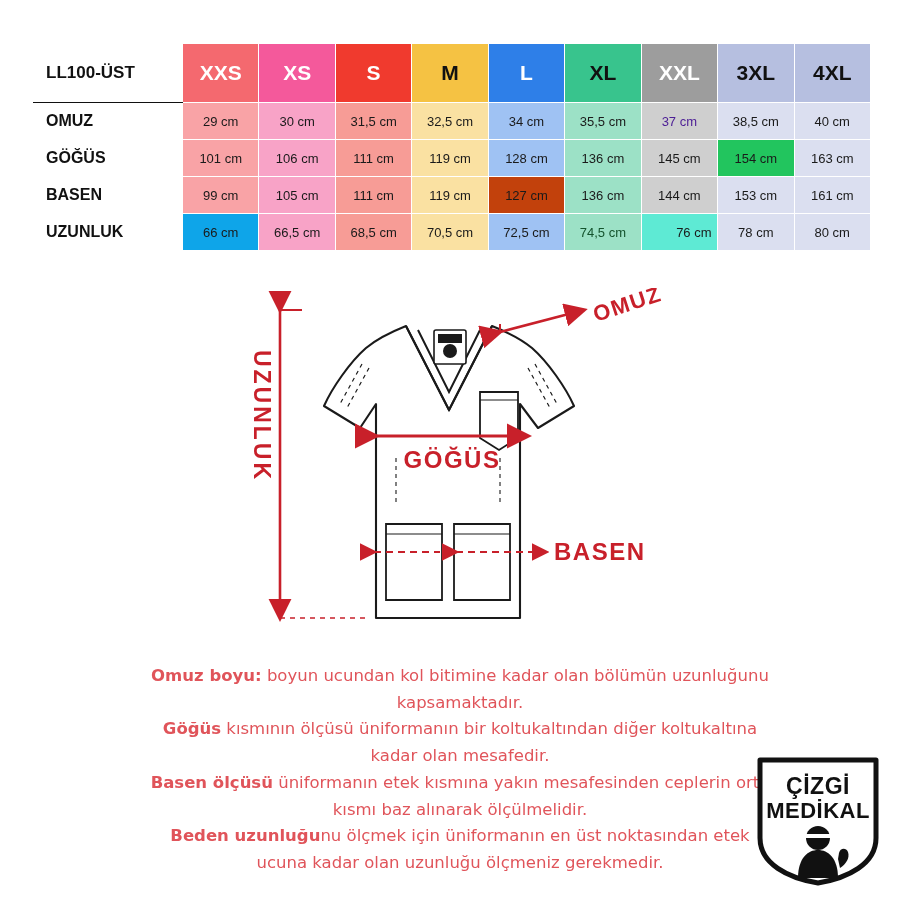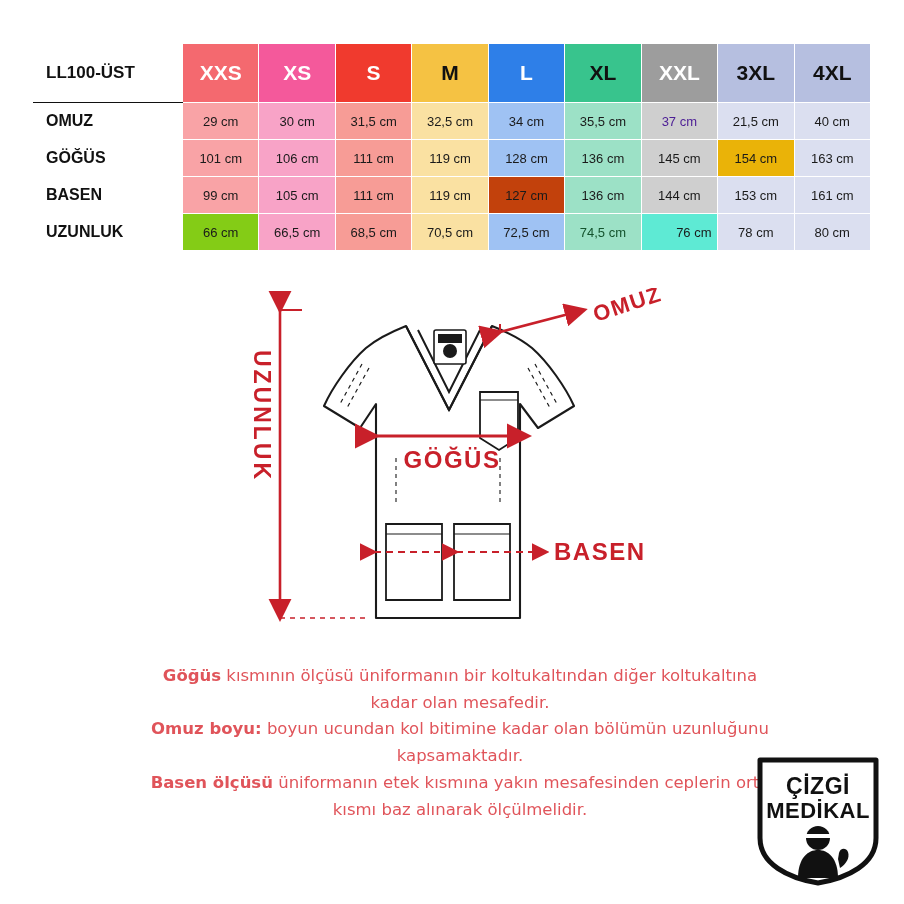--- a/index.html
+++ b/index.html
@@ -117,50 +117,50 @@
     <tbody>
       <tr>
         <th class="rowhead">OMUZ</th>
         <td class="szc" style="background: rgb(249, 163, 166); color: rgb(26, 26, 26);">29 cm</td>
         <td class="szc" style="background: rgb(248, 163, 199); color: rgb(26, 26, 26);">30 cm</td>
         <td class="szc" style="background: rgb(247, 156, 150); color: rgb(26, 26, 26);">31,5 cm</td>
         <td class="szc" style="background: rgb(250, 225, 162); color: rgb(26, 26, 26);">32,5 cm</td>
         <td class="szc" style="background: rgb(159, 194, 243); color: rgb(26, 26, 26);">34 cm</td>
         <td class="szc" style="background: rgb(156, 225, 198); color: rgb(26, 26, 26);">35,5 cm</td>
         <td class="szc" style="background: rgb(207, 207, 207); color: #4c1d95;">37 cm</td>
-        <td class="szc" style="background: rgb(219, 223, 240); color: rgb(26, 26, 26);">21,5 cm</td>
+        <td class="szc" style="background: rgb(219, 223, 240); color: rgb(26, 26, 26);">38,5 cm</td>
         <td class="szc" style="background: rgb(219, 223, 240); color: rgb(26, 26, 26);">40 cm</td>
       </tr>
       <tr>
         <th class="rowhead">GÖĞÜS</th>
         <td class="szc" style="background: rgb(249, 163, 166); color: rgb(26, 26, 26);">101 cm</td>
         <td class="szc" style="background: rgb(248, 163, 199); color: rgb(26, 26, 26);">106 cm</td>
         <td class="szc" style="background: rgb(247, 156, 150); color: rgb(26, 26, 26);">111 cm</td>
         <td class="szc" style="background: rgb(250, 225, 162); color: rgb(26, 26, 26);">119 cm</td>
         <td class="szc" style="background: rgb(159, 194, 243); color: rgb(26, 26, 26);">128 cm</td>
         <td class="szc" style="background: rgb(156, 225, 198); color: rgb(26, 26, 26);">136 cm</td>
         <td class="szc" style="background: rgb(207, 207, 207); color: rgb(26, 26, 26);">145 cm</td>
-        <td class="szc" style="background: #eab308; color: rgb(26, 26, 26);">154 cm</td>
+        <td class="szc" style="background: #22c55e; color: rgb(26, 26, 26);">154 cm</td>
         <td class="szc" style="background: rgb(219, 223, 240); color: rgb(26, 26, 26);">163 cm</td>
       </tr>
       <tr>
         <th class="rowhead">BASEN</th>
         <td class="szc" style="background: rgb(249, 163, 166); color: rgb(26, 26, 26);">99 cm</td>
         <td class="szc" style="background: rgb(248, 163, 199); color: rgb(26, 26, 26);">105 cm</td>
         <td class="szc" style="background: rgb(247, 156, 150); color: rgb(26, 26, 26);">111 cm</td>
         <td class="szc" style="background: rgb(250, 225, 162); color: rgb(26, 26, 26);">119 cm</td>
         <td class="szc" style="background: #c2410c; color: rgb(26, 26, 26);">127 cm</td>
         <td class="szc" style="background: rgb(156, 225, 198); color: rgb(26, 26, 26);">136 cm</td>
         <td class="szc" style="background: rgb(207, 207, 207); color: rgb(26, 26, 26);">144 cm</td>
         <td class="szc" style="background: rgb(219, 223, 240); color: rgb(26, 26, 26);">153 cm</td>
         <td class="szc" style="background: rgb(219, 223, 240); color: rgb(26, 26, 26);">161 cm</td>
       </tr>
       <tr>
         <th class="rowhead">UZUNLUK</th>
-        <td class="szc" style="background: #84cc16; color: rgb(26, 26, 26);">66 cm</td>
+        <td class="szc" style="background: #0ea5e9; color: rgb(26, 26, 26);">66 cm</td>
         <td class="szc" style="background: rgb(248, 163, 199); color: rgb(26, 26, 26);">66,5 cm</td>
         <td class="szc" style="background: rgb(247, 156, 150); color: rgb(26, 26, 26);">68,5 cm</td>
         <td class="szc" style="background: rgb(250, 225, 162); color: rgb(26, 26, 26);">70,5 cm</td>
         <td class="szc" style="background: rgb(159, 194, 243); color: rgb(26, 26, 26);">72,5 cm</td>
         <td class="szc" style="background: rgb(156, 225, 198); color: #14532d;">74,5 cm</td>
         <td class="szc" style="background: #5eead4; color: rgb(26, 26, 26); padding-left: 29px;">76 cm</td>
         <td class="szc" style="background: rgb(219, 223, 240); color: rgb(26, 26, 26);">78 cm</td>
         <td class="szc" style="background: rgb(219, 223, 240); color: rgb(26, 26, 26);">80 cm</td>
       </tr>
     </tbody>
@@ -249,23 +249,24 @@
     <g>
       <path d="M52,22 L52,330" stroke="#c8202a" stroke-width="2.6" fill="none" marker-start="url(#ah)" marker-end="url(#ah)"></path>
       <path d="M52,22 L74,22" stroke="#c8202a" stroke-width="2" fill="none"></path>
       <path d="M52,330 L140,330" stroke="#c8202a" stroke-width="1.6" fill="none" stroke-dasharray="5 5"></path>
     </g>
     <text x="34" y="128" text-anchor="middle" writing-mode="tb" fill="#c8202a" font-family="Liberation Sans, sans-serif" font-size="23" font-weight="bold" letter-spacing="3">UZUNLUK</text>
   </svg>
 </div>
 
 <div class="notes">
+  <p><span class="lbl">Omuz boyu:</span><span> boyun ucundan kol bitimine kadar olan bölümün uzunluğunu kapsamaktadır.</span></p>
   <p><span class="lbl">Göğüs</span><span> kısmının ölçüsü üniformanın bir koltukaltından diğer koltukaltına kadar olan mesafedir.</span></p>
-  <p><span class="lbl">Omuz boyu:</span><span> boyun ucundan kol bitimine kadar olan bölümün uzunluğunu kapsamaktadır.</span></p>
   <p><span class="lbl">Basen ölçüsü</span><span> üniformanın etek kısmına yakın mesafesinden ceplerin orta kısmı baz alınarak ölçülmelidir.</span></p>
+  <p><span class="lbl">Beden uzunluğu</span><span>nu ölçmek için üniformanın en üst noktasından etek ucuna kadar olan uzunluğu ölçmeniz gerekmedir.</span></p>
 </div>
 
 <div class="logo">
   <svg width="132" height="140" viewBox="0 0 132 140" xmlns="http://www.w3.org/2000/svg">
     <path d="M8,14 L124,14 L124,92 C124,118 96,132 66,137 C36,132 8,118 8,92 Z" fill="#ffffff" stroke="#111" stroke-width="5" stroke-linejoin="round"></path>
     <text x="66" y="48" text-anchor="middle" fill="#111" font-family="Liberation Sans, sans-serif" font-size="23" font-weight="bold" letter-spacing="0.5">ÇİZGİ</text>
     <text x="66" y="72" text-anchor="middle" fill="#111" font-family="Liberation Sans, sans-serif" font-size="22" font-weight="bold" letter-spacing="0.5">MEDİKAL</text>
     <g fill="#111">
       <path d="M46,132 C46,112 56,104 66,104 C76,104 86,112 86,132 Z"></path>
       <circle cx="66" cy="92" r="12"></circle>

